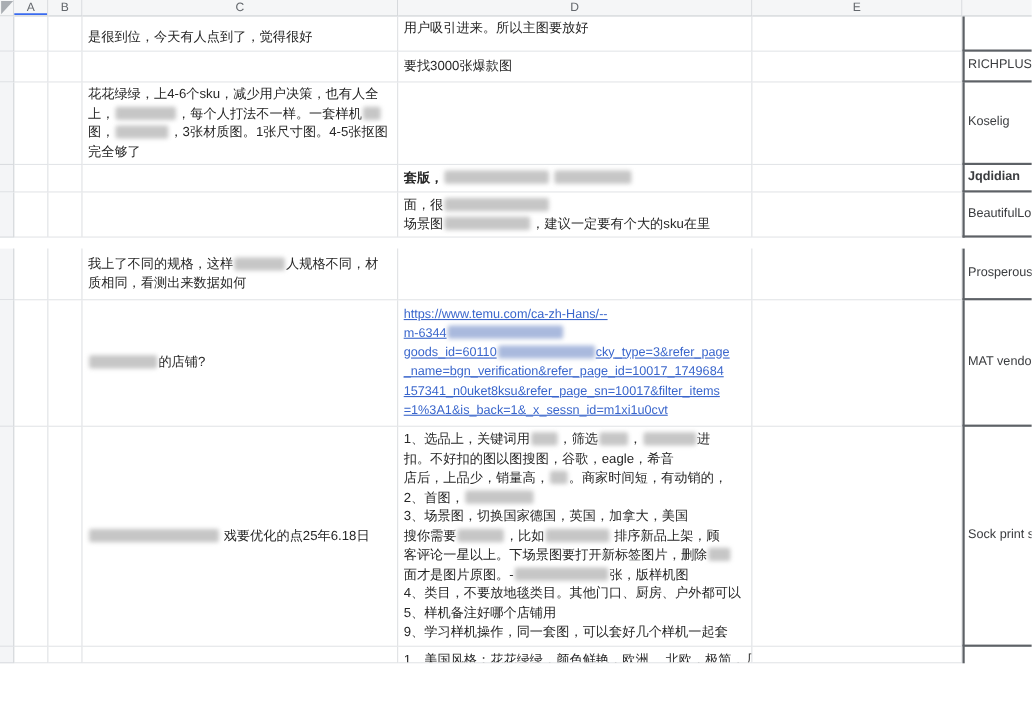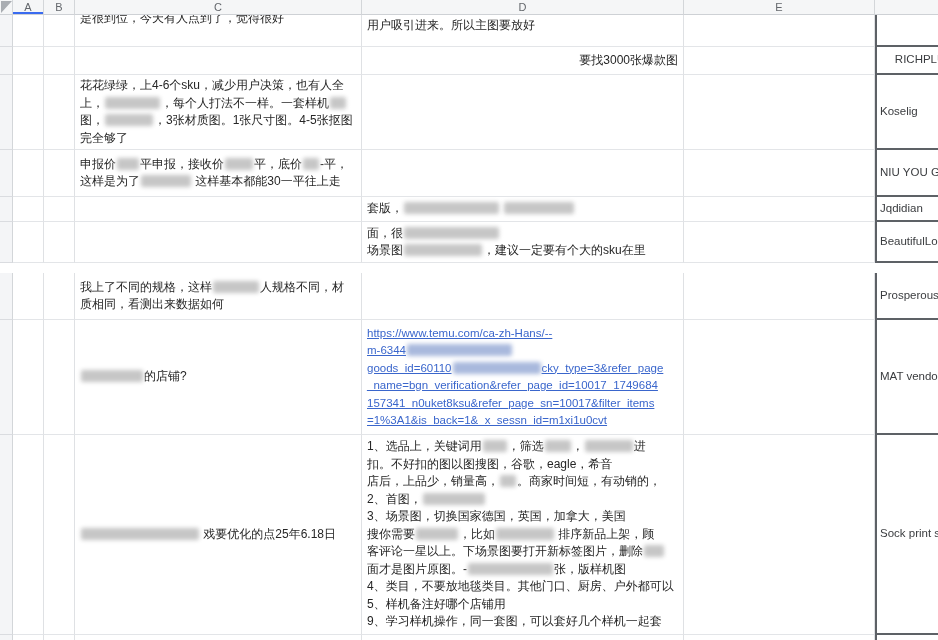--- a/index.html
+++ b/index.html
@@ -18,28 +18,28 @@
   .cell{box-sizing:border-box;border-right:1px solid #dfe1e4;border-bottom:1px solid #e3e5e8;
         padding:0 5px;display:flex;flex-direction:column;justify-content:center;overflow:hidden;
         font-size:12px;line-height:17.5px;color:#262626;}
   .cg{background:#f4f5f7;border-right:1px solid #d3d6d9;border-bottom:1px solid #dadce0;padding:0;}
   .cf{border-left:2px solid #5d6166;border-right:none;border-bottom:2px solid #5d6166;
       font-size:11.5px;color:#3a3c3f;white-space:nowrap;padding:0 3px;}
   .cf-open{border-bottom:none;}
   .w-g{width:13px;flex:none;} .w-a{width:31px;flex:none;} .w-b{width:31px;flex:none;}
   .w-c{width:287px;flex:none;} .w-d{width:322px;flex:none;} .w-e{width:191px;flex:none;}
   .w-f{width:81px;flex:none;}
-  .h-r1{height:32px;} .h-r2{height:28px;text-align:right;} .h-r3{height:75px;} .h-r4{height:47px;}
-  .h-r5{height:25px;} .h-r6{height:41px;} .h-r7{height:47px;margin-top:10px;} .h-r8{height:115px;}
+  .h-r1{height:32px;} .h-r2{height:28px;} .h-r3{height:75px;} .h-r4{height:47px;}
+  .h-r5{height:25px;font-weight:bold;} .h-r6{height:41px;} .h-r7{height:47px;margin-top:10px;} .h-r8{height:115px;}
   .h-r9{height:200px;} .h-r10{height:15px;}
   .tline{white-space:nowrap;}
   .redact{display:inline-block;height:12px;border-radius:2px;background:#c6c6c6;
           filter:blur(2px);vertical-align:-2px;margin:0 1px;}
   .redact-b{background:#a9b9dd;}
-  .bottom-pad{justify-content:flex-end;padding-bottom:19px;}
+  .bottom-pad{justify-content:flex-end;padding-bottom:4px;}
   .top-clip > .inner{margin-top:-9px;}
   .top-pad{justify-content:flex-start;padding-top:4px;}
   .link{color:#3a66cc;text-decoration:underline;font-size:11.5px;line-height:17.5px;cursor:pointer;}
 </style>
 </head>
 <body>
 
 <div class="sheet">
 
   <div class="hrow">
@@ -88,32 +88,20 @@
         <div class="tline">花花绿绿，上4-6个sku，减少用户决策，也有人全</div>
         <div class="tline">上，<span class="redact" style="width: 55px;"></span>，每个人打法不一样。一套样机<span class="redact" style="width: 16px;"></span></div>
         <div class="tline">图，<span class="redact" style="width: 48px;"></span>，3张材质图。1张尺寸图。4-5张抠图</div>
         <div class="tline">完全够了</div>
       </div>
     <div class="cell w-d"></div>
     <div class="cell w-e"></div>
     <div class="cell cf w-f">Koselig</div>
   </div>
 
-  <div class="row h-r4">
-    <div class="cell cg w-g"></div>
-    <div class="cell w-a"></div>
-    <div class="cell w-b"></div>
-    <div class="cell w-c">
-        <div class="tline">申报价<span class="redact" style="width: 22px;"></span>平申报，接收价<span class="redact" style="width: 28px;"></span>平，底价<span class="redact" style="width: 16px;"></span>-平，</div>
-        <div class="tline">这样是为了<span class="redact" style="width: 50px;"></span>  这样基本都能30一平往上走</div>
-      </div>
-    <div class="cell w-d"></div>
-    <div class="cell w-e"></div>
-    <div class="cell cf w-f">NIU YOU G</div>
-  </div>
 
   <div class="row h-r5">
     <div class="cell cg w-g"></div>
     <div class="cell w-a"></div>
     <div class="cell w-b"></div>
     <div class="cell w-c"></div>
     <div class="cell w-d">
         <div class="tline">套版，<span class="redact" style="width: 95px;"></span> <span class="redact" style="width: 70px;"></span></div>
       </div>
     <div class="cell w-e"></div>

